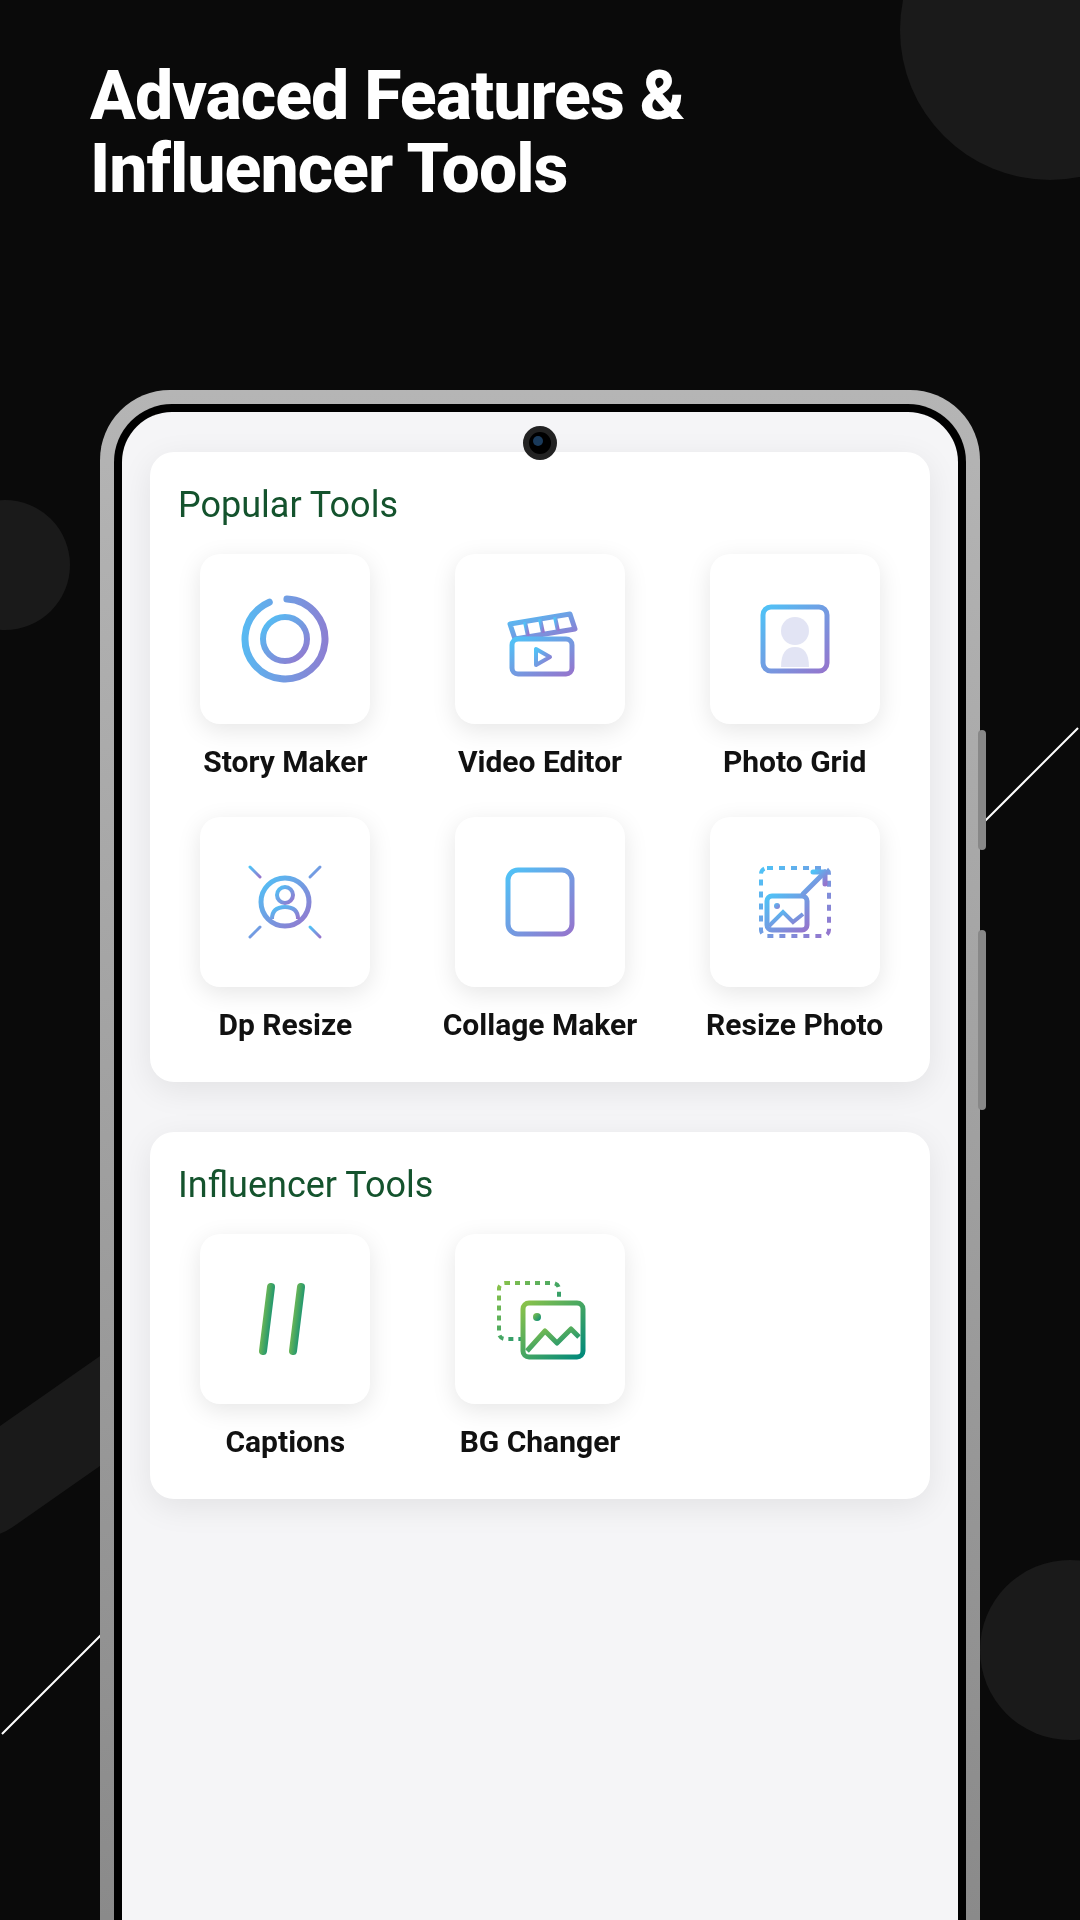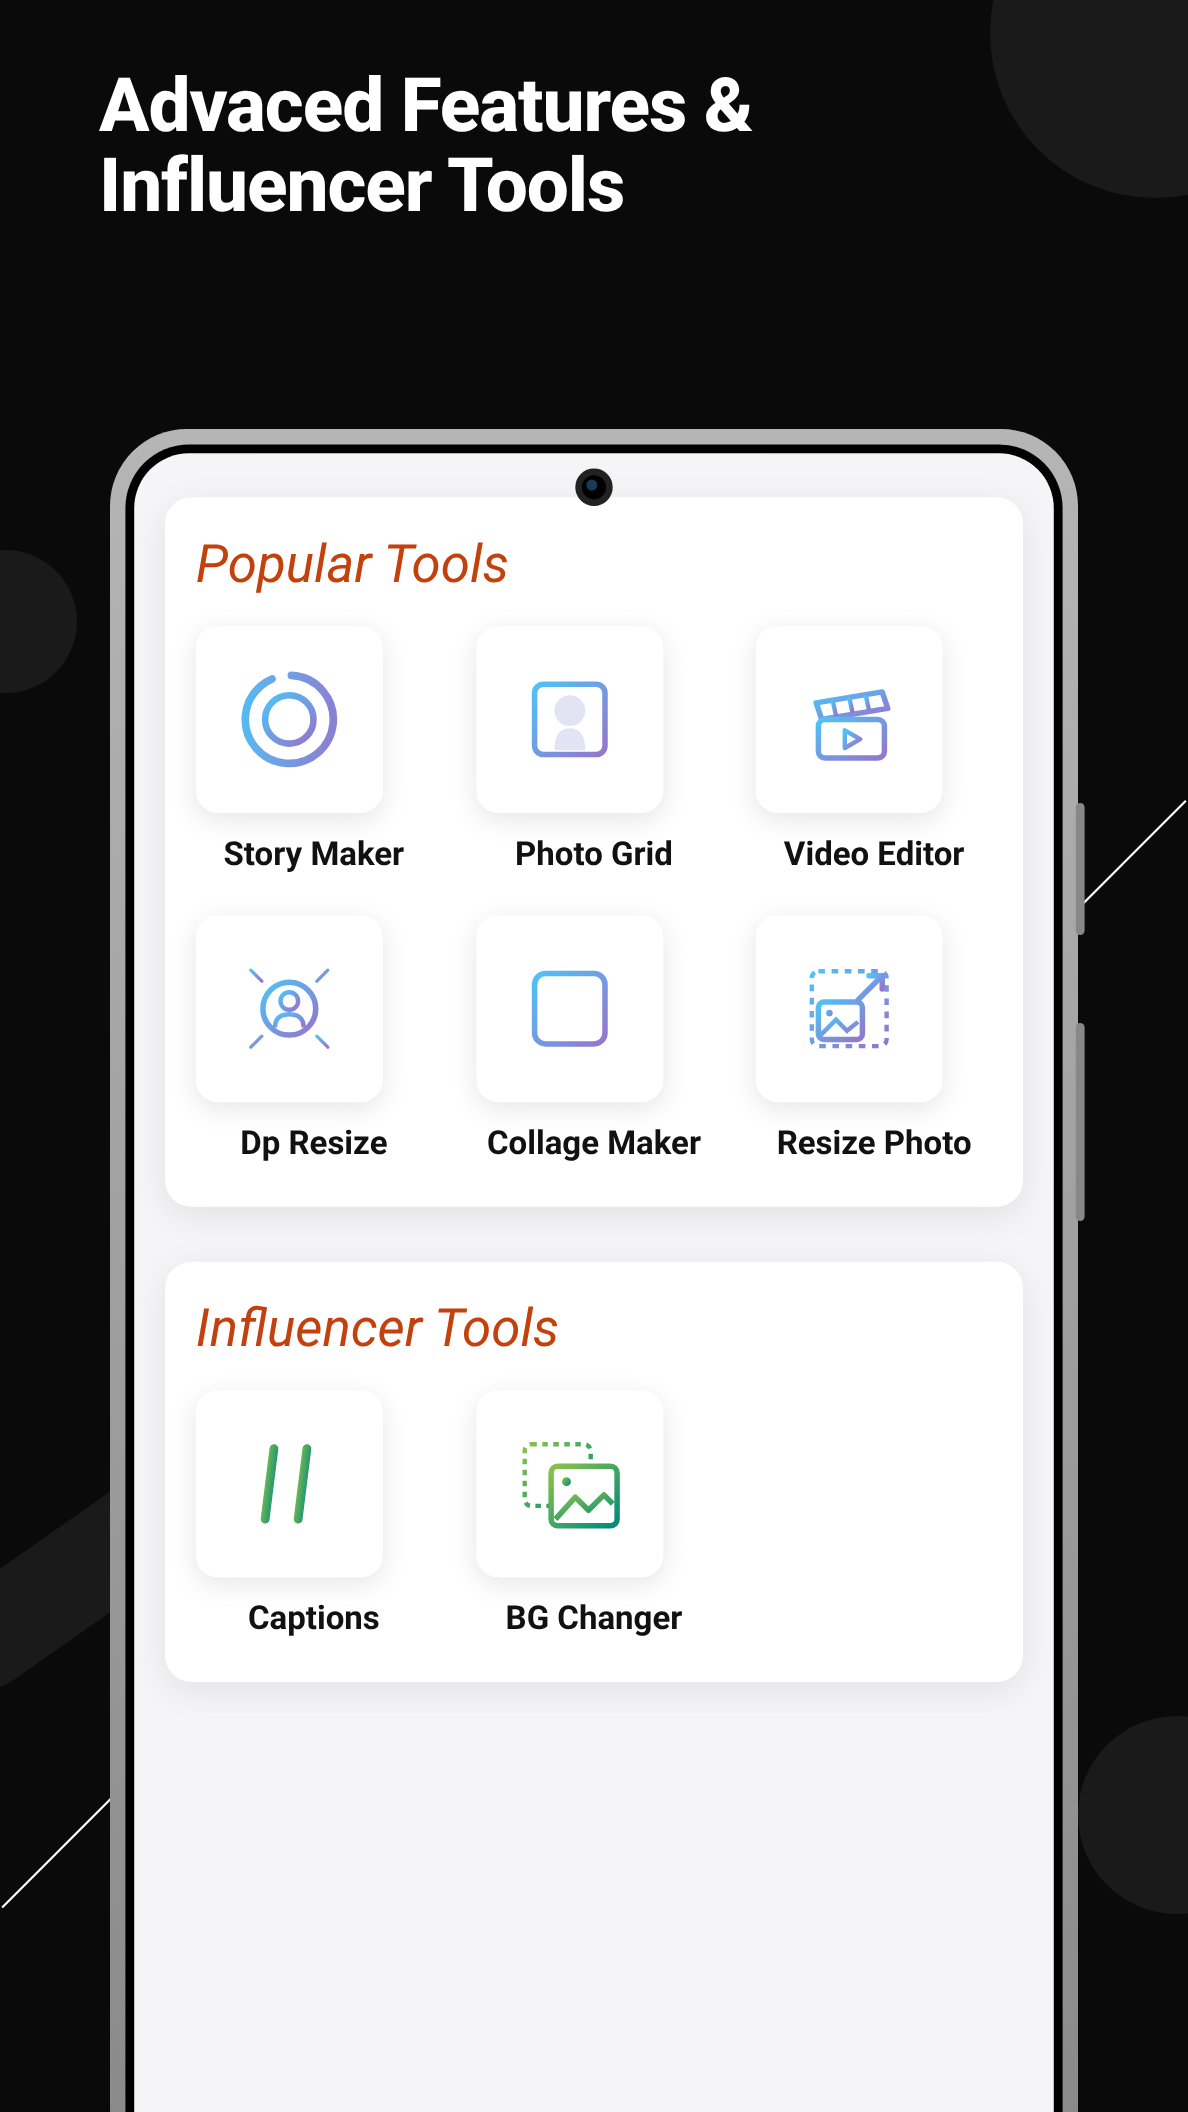--- a/index.html
+++ b/index.html
@@ -73,34 +73,34 @@
   .side-btn.b2 { top:540px; height:180px; }
 
   .card {
     background: #fff;
     border-radius: 24px;
     padding: 32px 28px 40px 28px;
     box-shadow: 0 8px 32px rgba(0,0,0,0.08);
     margin-bottom: 50px;
   }
   .section-title {
-    color: #c2410c;
-    font-size: 48px;
+    color: #14532d;
+    font-size: 36px;
     font-weight: 400;
     margin-bottom: 28px;
-    font-style: italic;
   }
   .grid {
     display: grid;
     grid-template-columns: repeat(3, 1fr);
     gap: 38px 40px;
   }
   .tool {
     display: flex;
     flex-direction: column;
+    align-items: center;
     gap: 20px;
   }
   .tile {
     width: 170px;
     height: 170px;
     background: #fff;
     border-radius: 20px;
     box-shadow: 0 6px 24px rgba(0,0,0,0.10);
     display: flex;
     align-items: center;
@@ -156,55 +156,55 @@
                 <line x1="42" y1="50" x2="58" y2="50" stroke="url(#g1)" stroke-width="6" stroke-linecap="round"></line>
               </svg>
             </div>
             <div class="tool-label">Story Maker</div>
           </div>
 
           <div class="tool">
             <div class="tile">
               <svg width="100" height="100" viewBox="0 0 100 100">
                 <defs>
+                    <linearGradient id="g2" x1="0" y1="0" x2="1" y2="1">
+                      <stop offset="0" stop-color="#4fc3f7"></stop>
+                      <stop offset="1" stop-color="#9575cd"></stop>
+                    </linearGradient>
+                  </defs>
+                <path d="M20 35 L80 25 L85 40 L25 50 Z" fill="none" stroke="url(#g2)" stroke-width="5" stroke-linejoin="round"></path>
+                <line x1="35" y1="33" x2="38" y2="47" stroke="url(#g2)" stroke-width="4"></line>
+                <line x1="50" y1="30" x2="53" y2="44" stroke="url(#g2)" stroke-width="4"></line>
+                <line x1="65" y1="28" x2="68" y2="42" stroke="url(#g2)" stroke-width="4"></line>
+                <rect x="22" y="50" width="60" height="35" rx="6" fill="none" stroke="url(#g2)" stroke-width="5"></rect>
+                <path d="M46 60 L46 76 L60 68 Z" fill="none" stroke="url(#g2)" stroke-width="4" stroke-linejoin="round"></path>
+              </svg>
+            </div>
+            <div class="tool-label">Video Editor</div>
+          </div>
+
+          <div class="tool">
+            <div class="tile">
+              <svg width="100" height="100" viewBox="0 0 100 100">
+                <defs>
                     <linearGradient id="g3" x1="0" y1="0" x2="1" y2="1">
                       <stop offset="0" stop-color="#4fc3f7"></stop>
                       <stop offset="1" stop-color="#9575cd"></stop>
                     </linearGradient>
                   </defs>
                 <circle cx="50" cy="42" r="14" fill="#c5cae9" opacity="0.5"></circle>
                 <path d="M36 78 Q36 58 50 58 Q64 58 64 78" fill="#c5cae9" opacity="0.5"></path>
                 <rect x="18" y="18" width="64" height="64" rx="8" fill="none" stroke="url(#g3)" stroke-width="5"></rect>
                 <line x1="18" y1="40" x2="82" y2="40" stroke="url(#g3)" stroke-width="4"></line>
                 <line x1="18" y1="60" x2="82" y2="60" stroke="url(#g3)" stroke-width="4"></line>
                 <line x1="40" y1="18" x2="40" y2="82" stroke="url(#g3)" stroke-width="4"></line>
                 <line x1="60" y1="18" x2="60" y2="82" stroke="url(#g3)" stroke-width="4"></line>
               </svg>
             </div>
             <div class="tool-label">Photo Grid</div>
-          </div>
-
-          <div class="tool">
-            <div class="tile">
-              <svg width="100" height="100" viewBox="0 0 100 100">
-                <defs>
-                    <linearGradient id="g2" x1="0" y1="0" x2="1" y2="1">
-                      <stop offset="0" stop-color="#4fc3f7"></stop>
-                      <stop offset="1" stop-color="#9575cd"></stop>
-                    </linearGradient>
-                  </defs>
-                <path d="M20 35 L80 25 L85 40 L25 50 Z" fill="none" stroke="url(#g2)" stroke-width="5" stroke-linejoin="round"></path>
-                <line x1="35" y1="33" x2="38" y2="47" stroke="url(#g2)" stroke-width="4"></line>
-                <line x1="50" y1="30" x2="53" y2="44" stroke="url(#g2)" stroke-width="4"></line>
-                <line x1="65" y1="28" x2="68" y2="42" stroke="url(#g2)" stroke-width="4"></line>
-                <rect x="22" y="50" width="60" height="35" rx="6" fill="none" stroke="url(#g2)" stroke-width="5"></rect>
-                <path d="M46 60 L46 76 L60 68 Z" fill="none" stroke="url(#g2)" stroke-width="4" stroke-linejoin="round"></path>
-              </svg>
-            </div>
-            <div class="tool-label">Video Editor</div>
           </div>
 
           <div class="tool">
             <div class="tile">
               <svg width="110" height="110" viewBox="0 0 110 110">
                 <defs>
                     <linearGradient id="g4" x1="0" y1="0" x2="1" y2="1">
                       <stop offset="0" stop-color="#4fc3f7"></stop>
                       <stop offset="1" stop-color="#9575cd"></stop>
                     </linearGradient>

